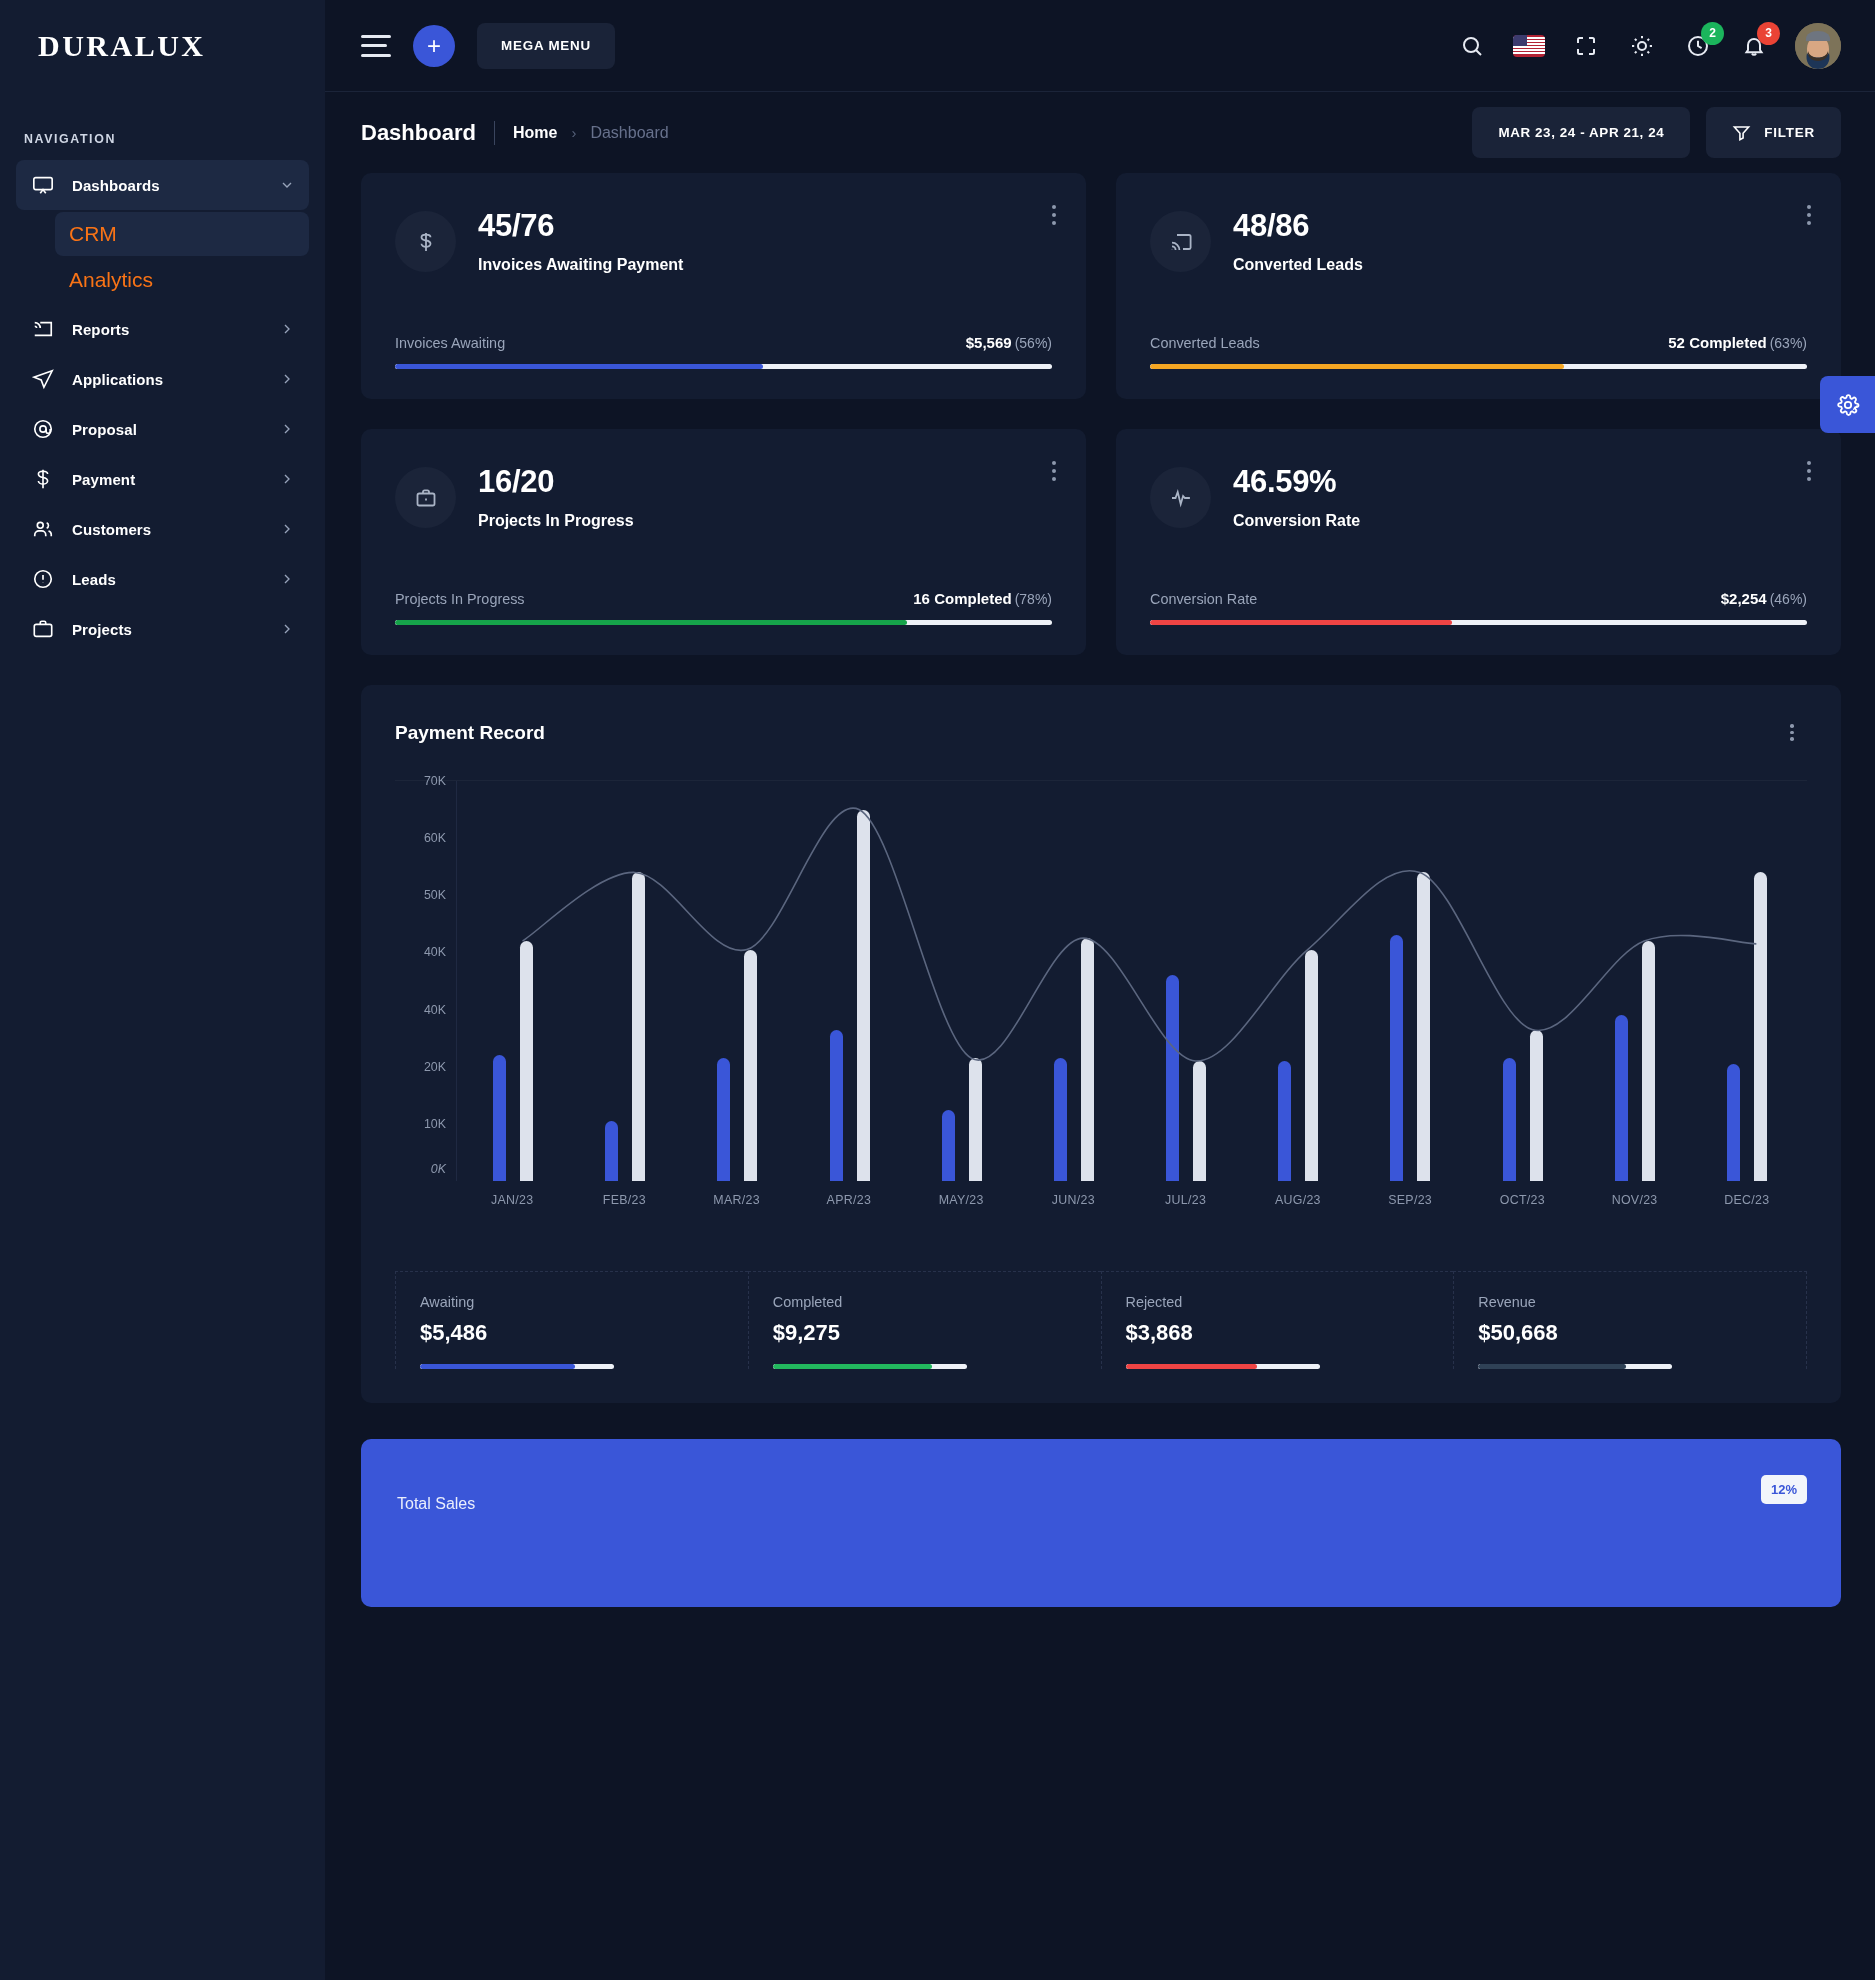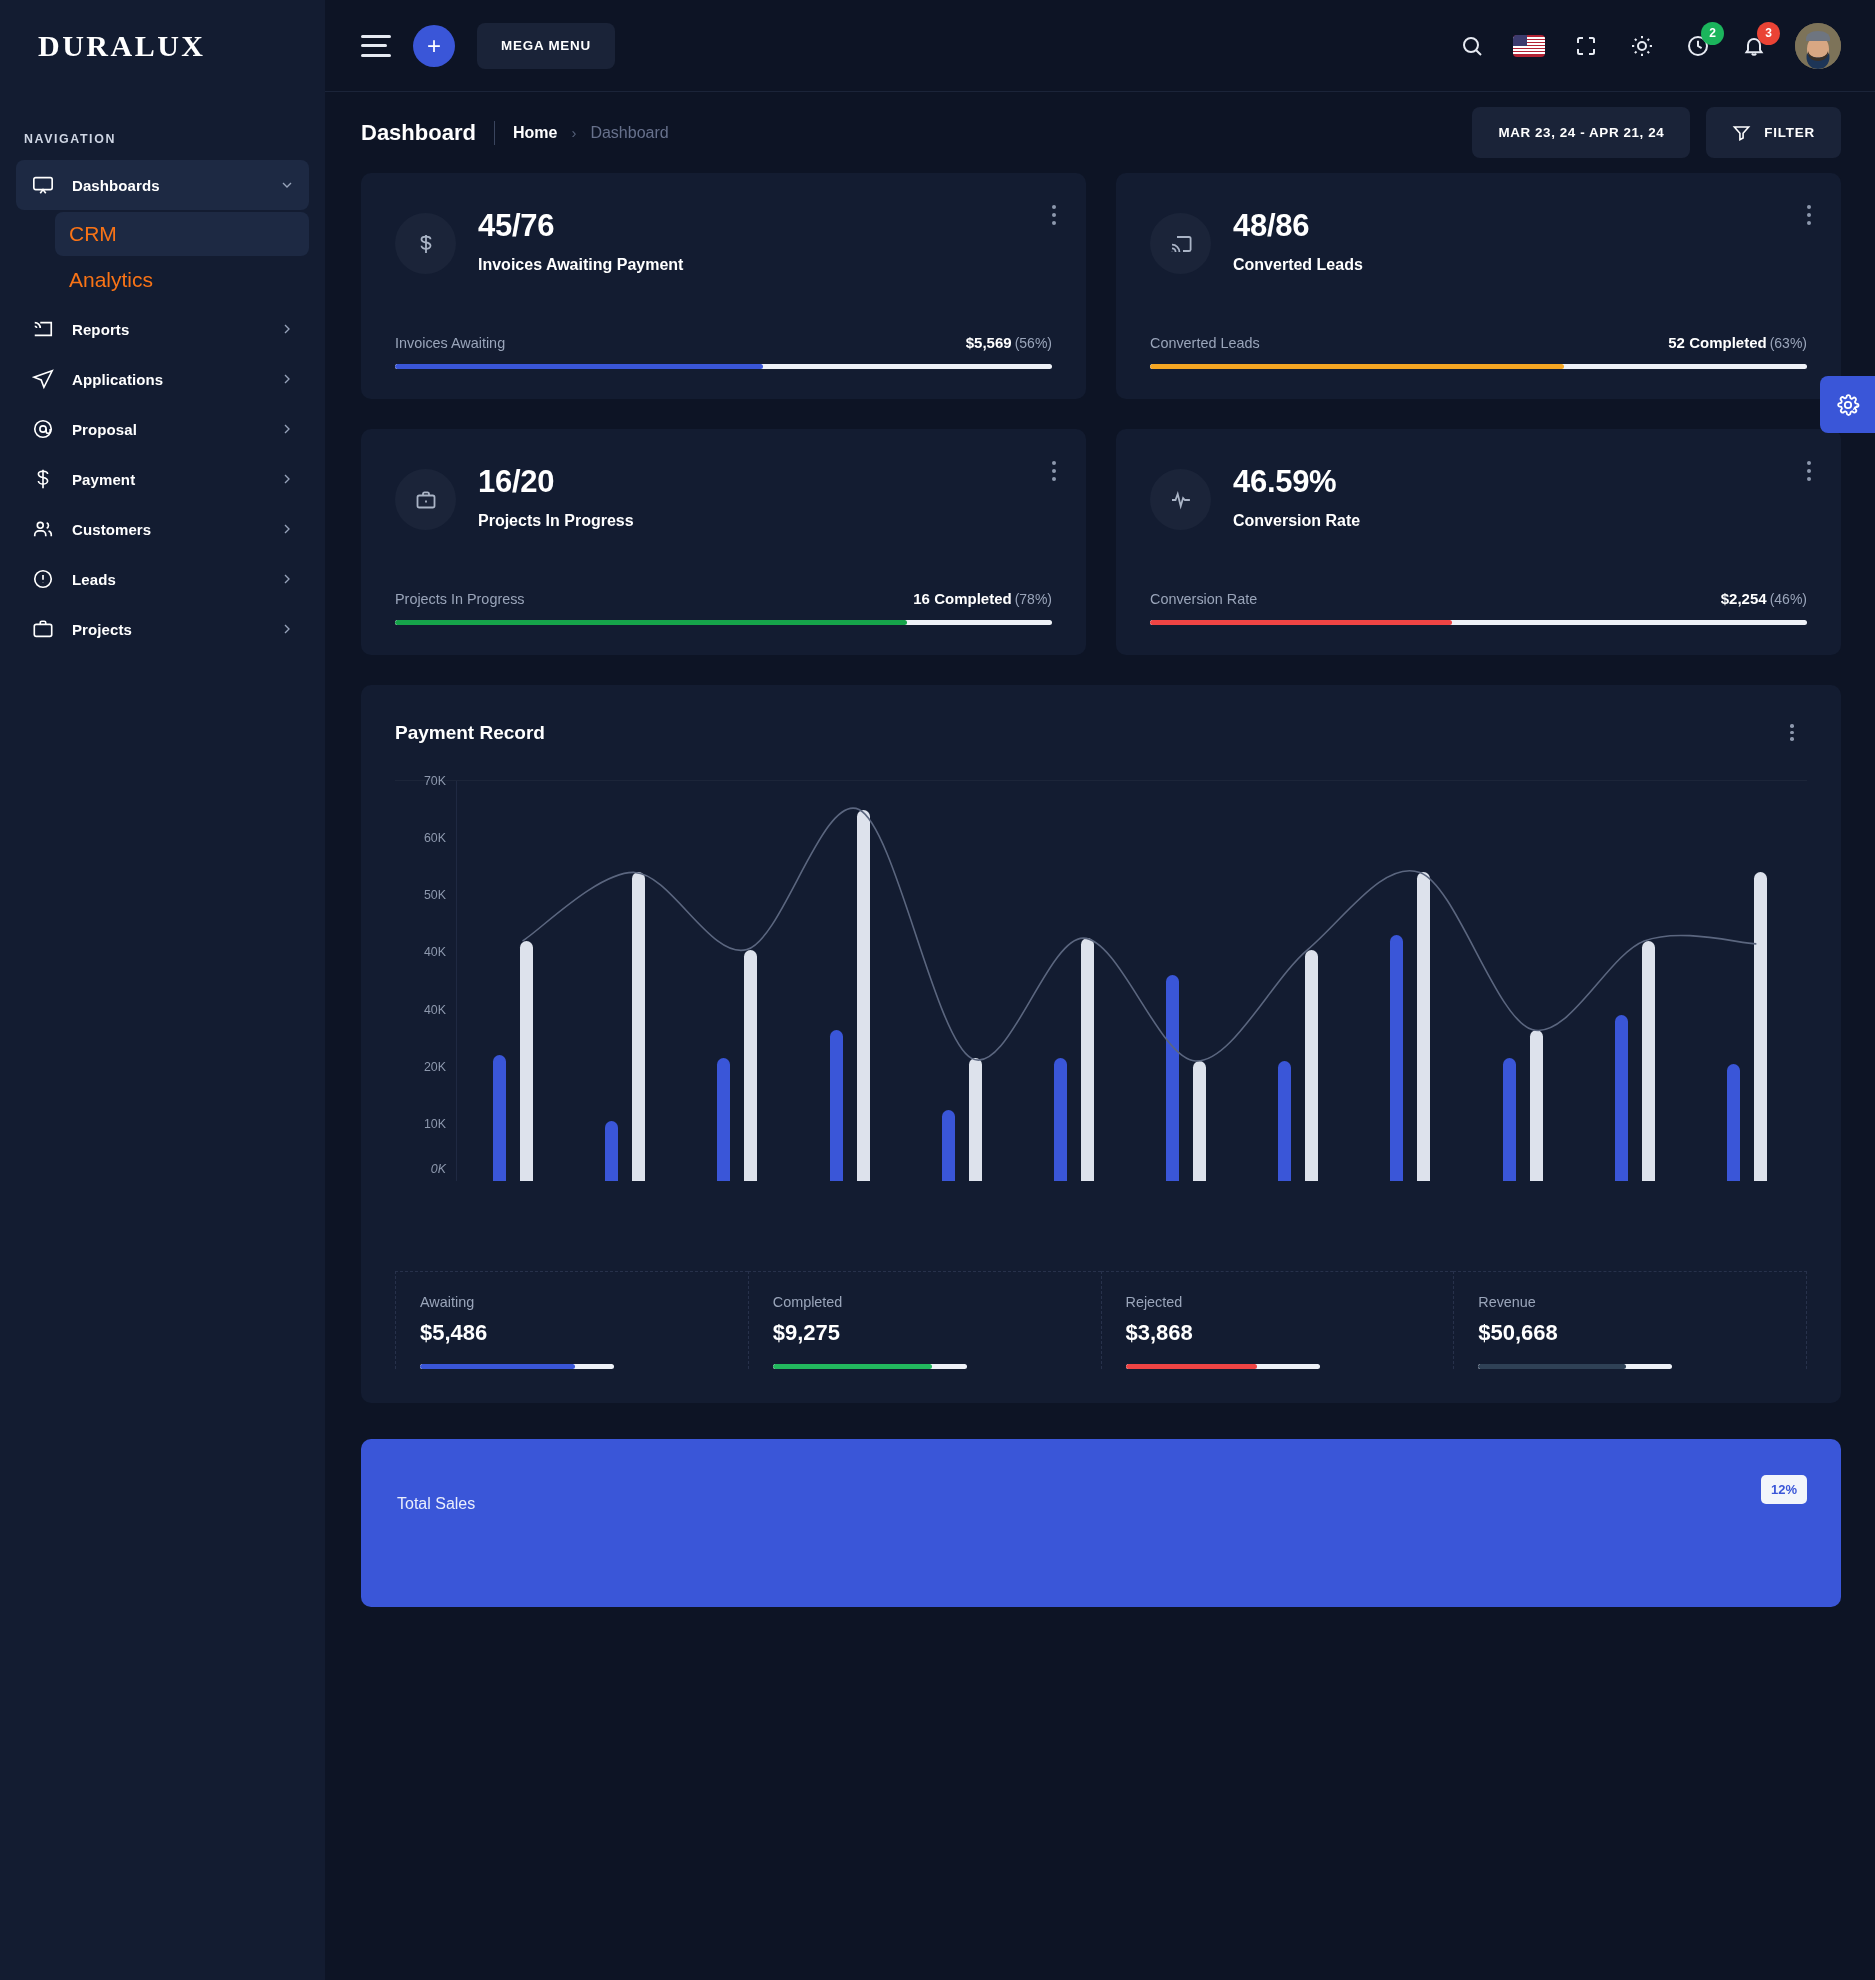--- a/index.html
+++ b/index.html
@@ -52,21 +52,21 @@
   .crumb-cur{font-size:16px;color:#67718c}
   .crumb-actions{margin-left:auto;display:flex;align-items:center;gap:16px}
   .date-btn{height:51px;background:#1a2338;border-radius:8px;display:flex;align-items:center;padding:0 26px;font-size:13.4px;font-weight:700;letter-spacing:0.6px;color:#fff;cursor:pointer}
   .filter-btn{height:51px;background:#1a2338;border-radius:8px;display:flex;align-items:center;gap:13px;padding:0 26px;font-size:13.4px;font-weight:700;letter-spacing:0.8px;color:#fff;cursor:pointer}
   .filter-btn svg{width:19px;height:19px;stroke:#fff;fill:none;stroke-width:2}
 
   
   .content{padding:0 34px 0 36px}
   .card-grid{display:grid;grid-template-columns:1fr 1fr;gap:30px}
   .stat-card{background:#131c31;border-radius:10px;padding:36px 34px 30px;position:relative;height:226px;display:flex;flex-direction:column}
-  .sc-top{display:flex;align-items:flex-end}
+  .sc-top{display:flex;align-items:center}
   .sc-ico{width:61px;height:61px;border-radius:50%;background:#1b2439;display:flex;align-items:center;justify-content:center;flex:0 0 61px;margin-right:22px}
   .sc-ico svg{width:24px;height:24px;stroke:#aab4c6;fill:none;stroke-width:1.8}
   .sc-num{font-size:31px;font-weight:700;letter-spacing:-0.3px;color:#fff;line-height:1.1}
   .sc-sub{font-size:16px;font-weight:700;color:#fff;margin-top:13px}
   .kebab{position:absolute;top:32px;right:30px;display:flex;flex-direction:column;gap:4px;cursor:pointer}
   .kebab i{width:4px;height:4px;border-radius:50%;background:#8d98ad;display:block}
   .sc-bottom{margin-top:auto}
   .sc-row{display:flex;align-items:baseline;margin-bottom:13px}
   .sc-lbl{font-size:14.4px;color:#9aa5ba}
   .sc-val{margin-left:auto;font-size:15px;font-weight:700;color:#fff}
@@ -513,20 +513,34 @@
                 </div>
                 <div class="bcol">
                   <div class="bblue" style="height: 117px; background: rgb(58, 86, 216);"></div>
                   <div class="bgray" style="height: 309px; background: rgb(221, 226, 236);"></div>
                 </div>
               </div>
             <svg class="spline" viewBox="0 0 1000 404" preserveAspectRatio="none">
               <path id="trendpath" fill="none" stroke="#5b667f" stroke-width="1.6" vector-effect="non-scaling-stroke" d="M48.666666666666664,161.60000000000002 C62.10752688172043,150.42949308755763 105.11827956989248,90.94654377880187 132,92.34285714285716 C158.88172043010752,93.73917050691244 188.4516129032258,180.49677419354836 215.33333333333331,170.25714285714284 C242.21505376344084,160.01751152073732 271.78494623655916,11.17050691244237 298.6666666666667,28.857142857142833 C325.5483870967742,46.543778801843295 355.1182795698925,258.9695852534562 382,279.9142857142857 C408.8817204301075,300.8589861751152 438.4516129032258,158.24884792626727 465.3333333333333,158.71428571428572 C492.21505376344084,159.17972350230417 521.7849462365591,280.9382488479263 548.6666666666666,282.8 C575.5483870967741,284.66175115207375 605.1182795698924,200.97603686635944 631.9999999999999,170.25714285714284 C658.8817204301074,139.53824884792624 688.4516129032257,79.31059907834103 715.3333333333333,92.34285714285716 C742.2150537634408,105.37511520737328 771.7849462365591,239.88663594470046 798.6666666666666,251.05714285714285 C825.5483870967741,262.22764976958524 855.1182795698924,175.56313364055302 881.9999999999999,161.60000000000002 C908.8817204301074,147.63686635944703 951.8924731182794,164.02027649769587 965.3333333333333,164.4857142857143"></path>
             </svg>
           </div>
+          <div class="xlabels">
+              <div class="xlab">JAN/23</div>
+              <div class="xlab">FEB/23</div>
+              <div class="xlab">MAR/23</div>
+              <div class="xlab">APR/23</div>
+              <div class="xlab">MAY/23</div>
+              <div class="xlab">JUN/23</div>
+              <div class="xlab">JUL/23</div>
+              <div class="xlab">AUG/23</div>
+              <div class="xlab">SEP/23</div>
+              <div class="xlab">OCT/23</div>
+              <div class="xlab">NOV/23</div>
+              <div class="xlab">DEC/23</div>
+            </div>
         </div>
 
         <div class="summary">
             <div class="sum">
               <div class="sum-lbl">Awaiting</div>
               <div class="sum-val">$5,486</div>
               <div class="sum-bar">
                 <i style="width: 80%; background: rgb(58, 86, 216);"></i>
               </div>
             </div>

